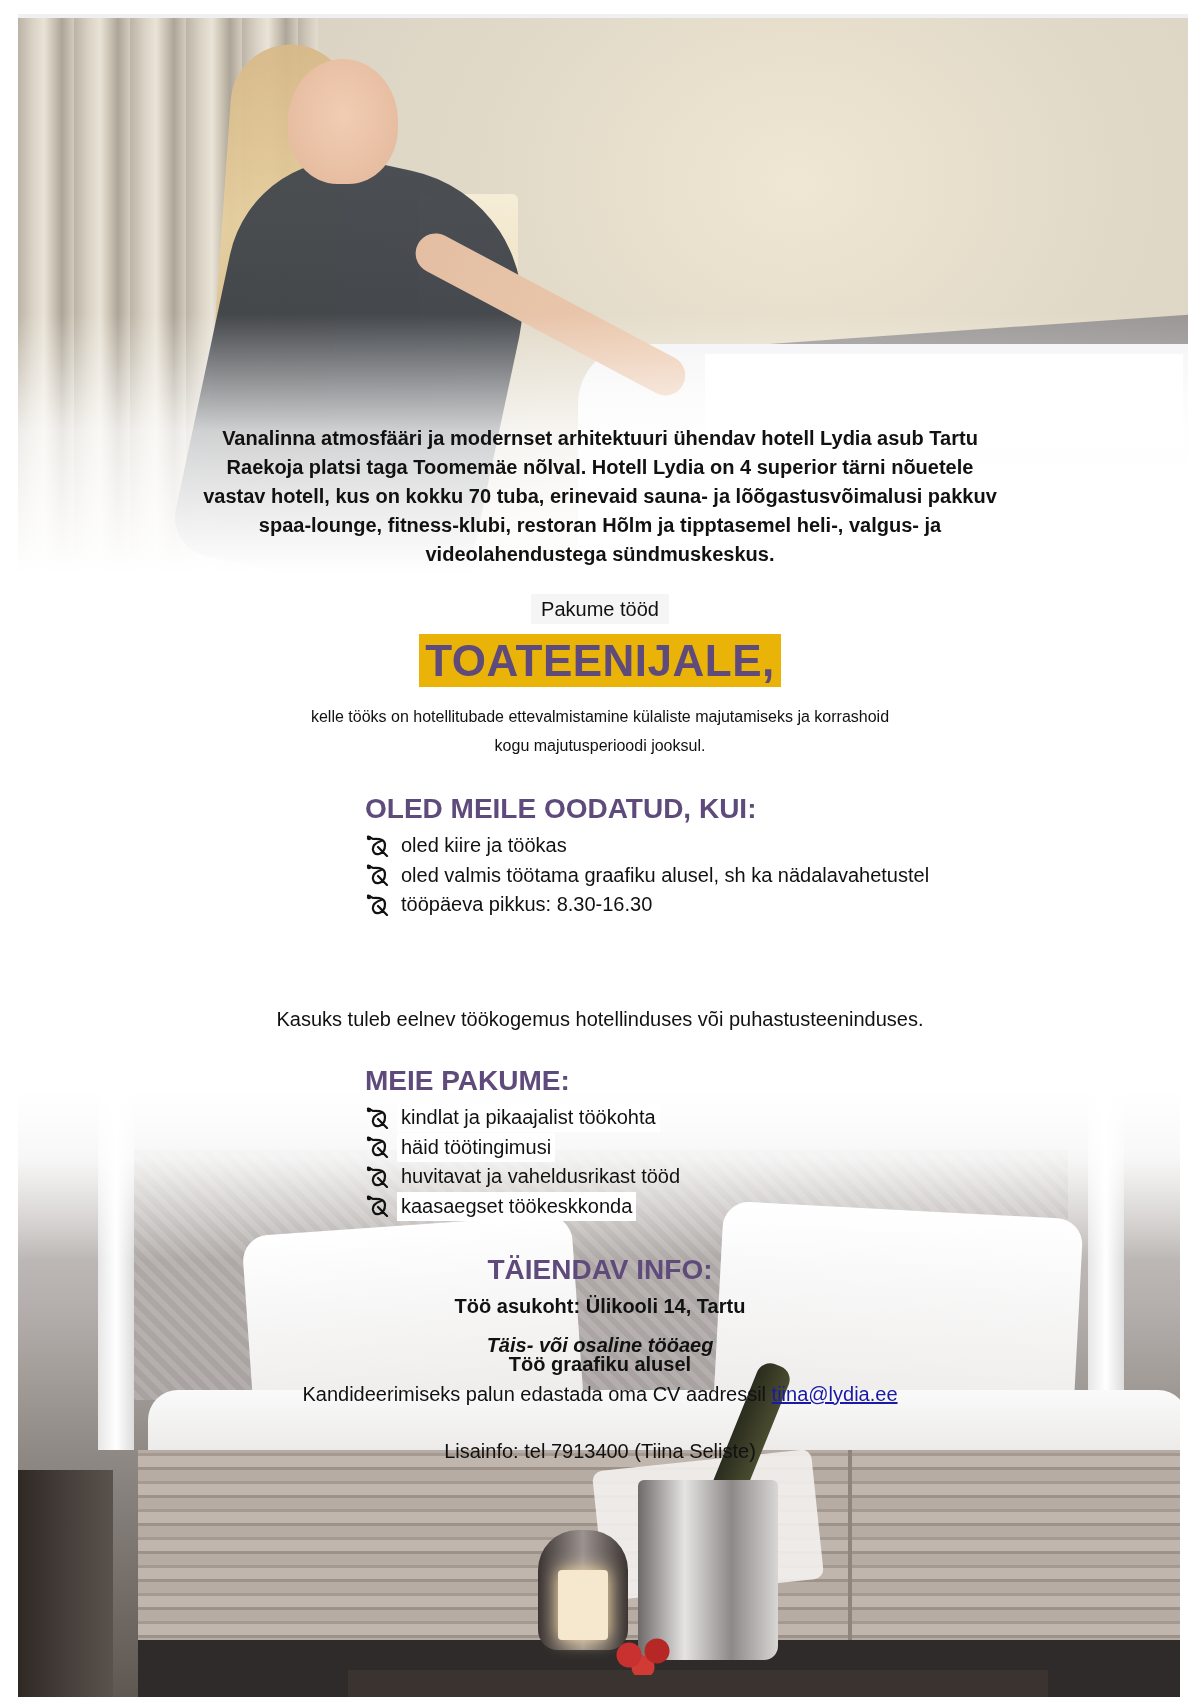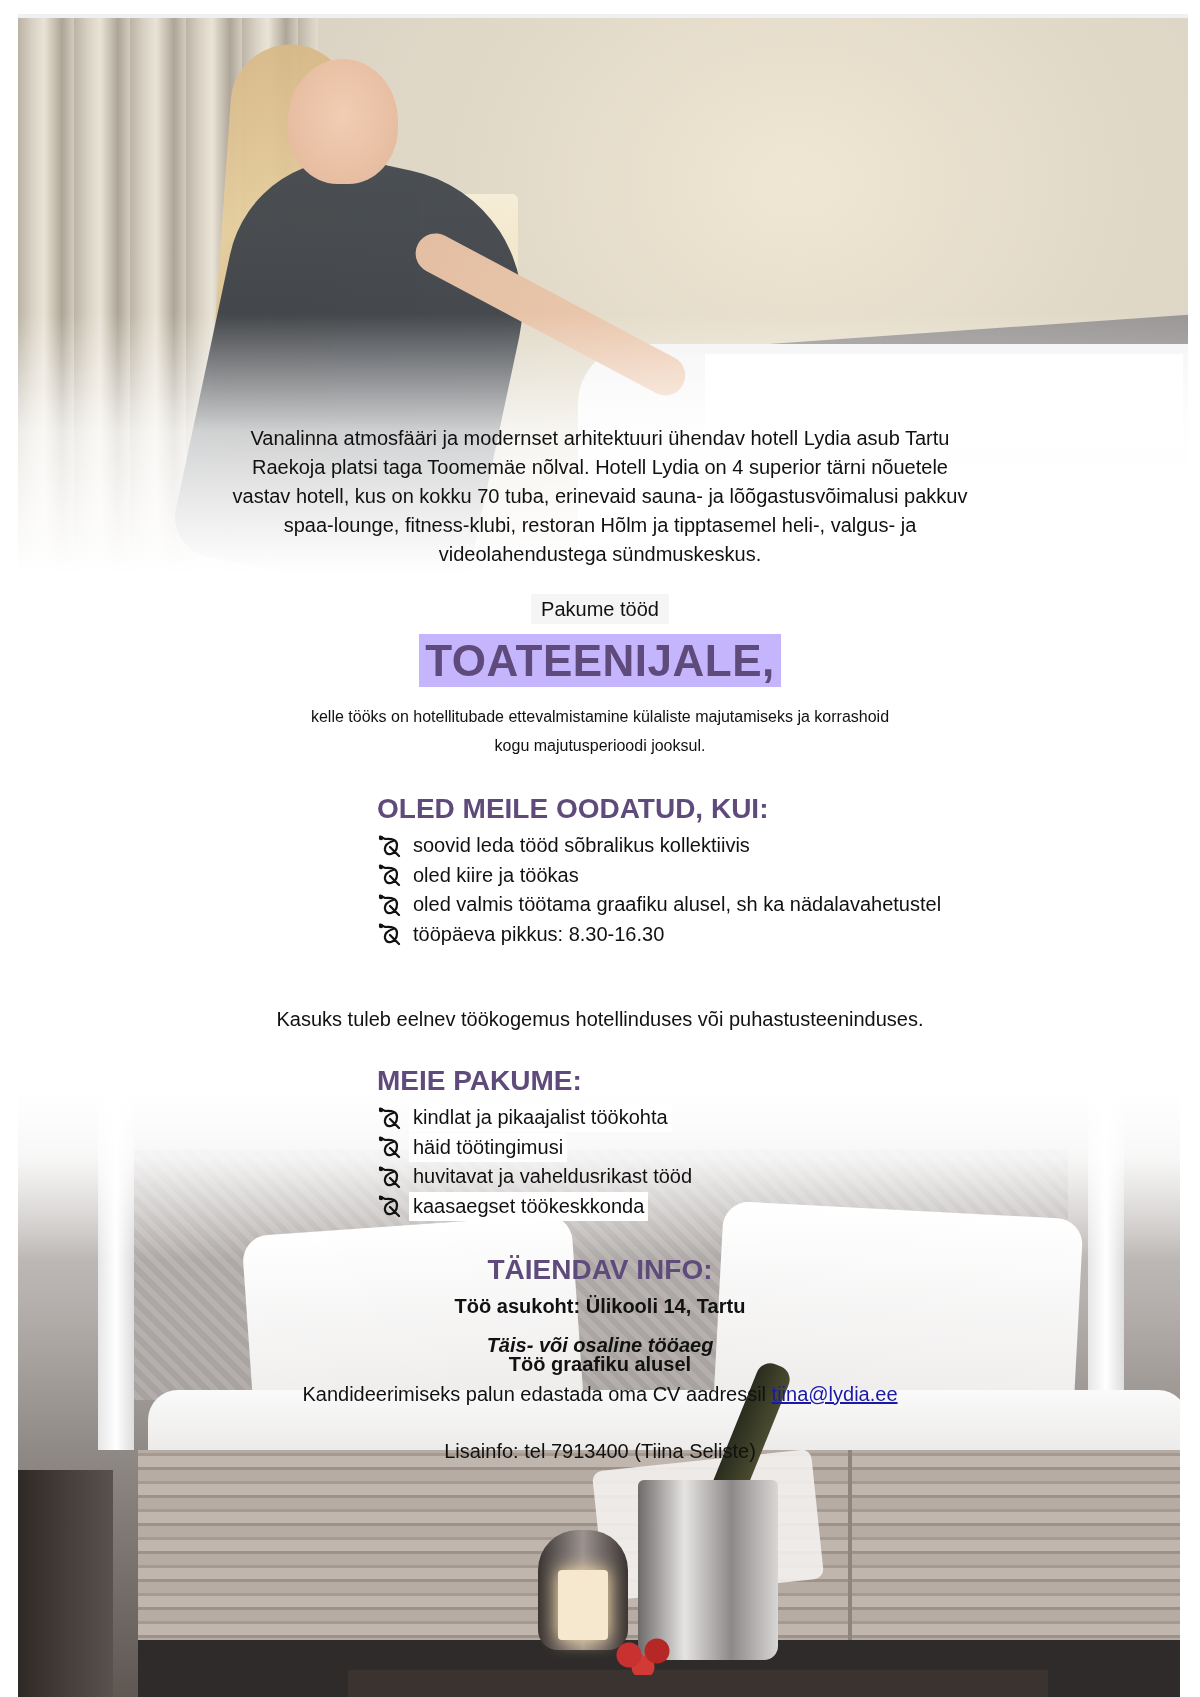--- a/index.html
+++ b/index.html
@@ -104,29 +104,29 @@
     .candle-holder { position:absolute; left:520px; top:440px; width:90px; height:120px; background:linear-gradient(90deg,#3b3432,#9c9390,#3b3432); border-radius:40px 40px 20px 20px; }
     .candle { position:absolute; left:540px; top:480px; width:50px; height:70px; background:#f6e8cf; border-radius:4px; box-shadow:0 0 18px #ffe2a8; }
     .berries { position:absolute; left:590px; top:545px; width:70px; height:40px; background:radial-gradient(circle at 30% 50%, #c8312f 0 12px, transparent 13px), radial-gradient(circle at 70% 40%, #b62825 0 12px, transparent 13px), radial-gradient(circle at 50% 80%, #d23a36 0 11px, transparent 12px); }
     .bottom-fade {
       position:absolute; left:0; top:0; width:100%; height:170px;
       background: linear-gradient(180deg, #ffffff 0%, rgba(255,255,255,.85) 40%, rgba(255,255,255,0) 100%);
     }
 
     
     .text { position:absolute; left:0; width:1200px; text-align:center; }
-    .intro { top:424px; font-size:20px; line-height:29px; width:800px; left:200px; color:#111; }
+    .intro { top:424px; font-size:20px; line-height:29px; width:800px; left:200px; color:#111;font-weight:bold; }
     .intro p { margin:0; }
     .offer-label { top:598px; font-size:20px; left:0; }
     .offer-label span { background:#f5f5f5; padding:4px 10px; }
     .job-title { top:636px; font-size:44px; font-weight:bold; color:#5f4b7b; letter-spacing:0.5px; }
-    .job-title span { background:#c4b5fd; padding:2px 6px; }
+    .job-title span { background:#eab308; padding:2px 6px; }
     .job-desc { top:702px; font-size:16px; line-height:29px; width:800px; left:200px; }
 
-    .section { position:absolute; left:365px;margin-left:12px; }
+    .section { position:absolute; left:365px; }
     .section-head { font-size:28px; font-weight:bold; color:#5f4b7b; line-height:36px; }
     .bullets { list-style:none; margin-top:0; }
     .bullets li { display:flex; align-items:center; font-size:20px; line-height:29px; height:29.5px; }
     .bullets li .bul { width:26px; height:22px; margin-right:10px; flex:0 0 auto; }
     .bullets li .txt.hl { background:#ffffff; padding:0 4px; margin-left:-4px; }
 
     .sec1 { top:791px; }
     .sec1 .bullets { margin-top:4px; }
     .bonus { top:1008px; font-size:20px; }
     .sec2 { top:1063px; }
@@ -200,27 +200,20 @@
 </div>
 
 <div class="section sec1">
   <div class="section-head">OLED MEILE OODATUD, KUI:</div>
   <ul class="bullets">
     <li>
       <svg class="bul" viewBox="0 0 26 22">
           <path d="M4 3 Q2 1 4 2 L8 4 Q20 3 20 10 Q20 17 14 19 Q9 20 8 15 Q7 9 16 6 M13 12 L22 21" fill="none" stroke="#111" stroke-width="2.2" stroke-linecap="round"></path>
           <circle cx="4" cy="3" r="2.2" fill="#111"></circle>
         </svg>
-      <span class="txt">soovid leda tööd sõbralikus kollektiivis</span>
-    </li>
-    <li>
-      <svg class="bul" viewBox="0 0 26 22">
-          <path d="M4 3 Q2 1 4 2 L8 4 Q20 3 20 10 Q20 17 14 19 Q9 20 8 15 Q7 9 16 6 M13 12 L22 21" fill="none" stroke="#111" stroke-width="2.2" stroke-linecap="round"></path>
-          <circle cx="4" cy="3" r="2.2" fill="#111"></circle>
-        </svg>
       <span class="txt">oled kiire ja töökas</span>
     </li>
     <li>
       <svg class="bul" viewBox="0 0 26 22">
           <path d="M4 3 Q2 1 4 2 L8 4 Q20 3 20 10 Q20 17 14 19 Q9 20 8 15 Q7 9 16 6 M13 12 L22 21" fill="none" stroke="#111" stroke-width="2.2" stroke-linecap="round"></path>
           <circle cx="4" cy="3" r="2.2" fill="#111"></circle>
         </svg>
       <span class="txt">oled valmis töötama graafiku alusel, sh ka nädalavahetustel</span>
     </li>
     <li>

